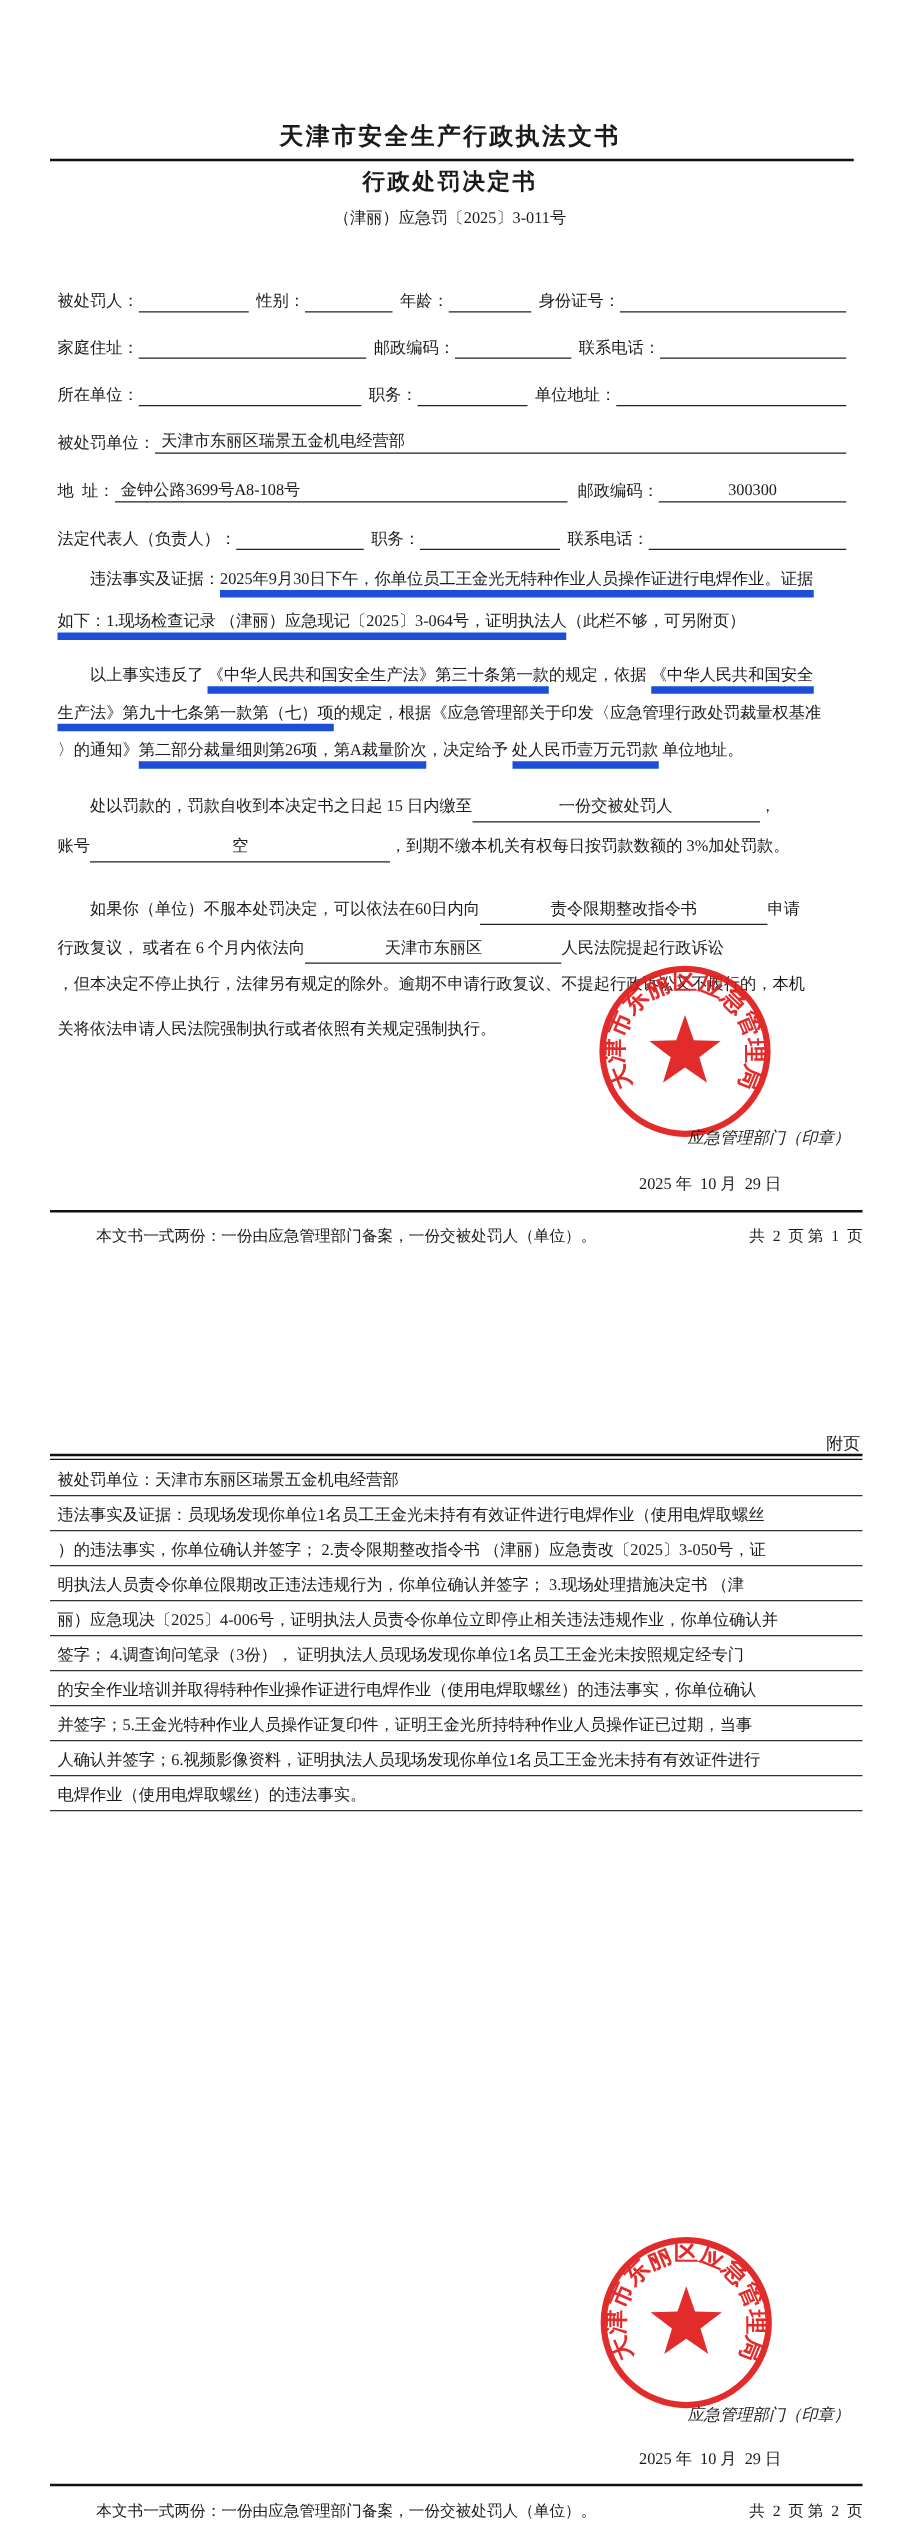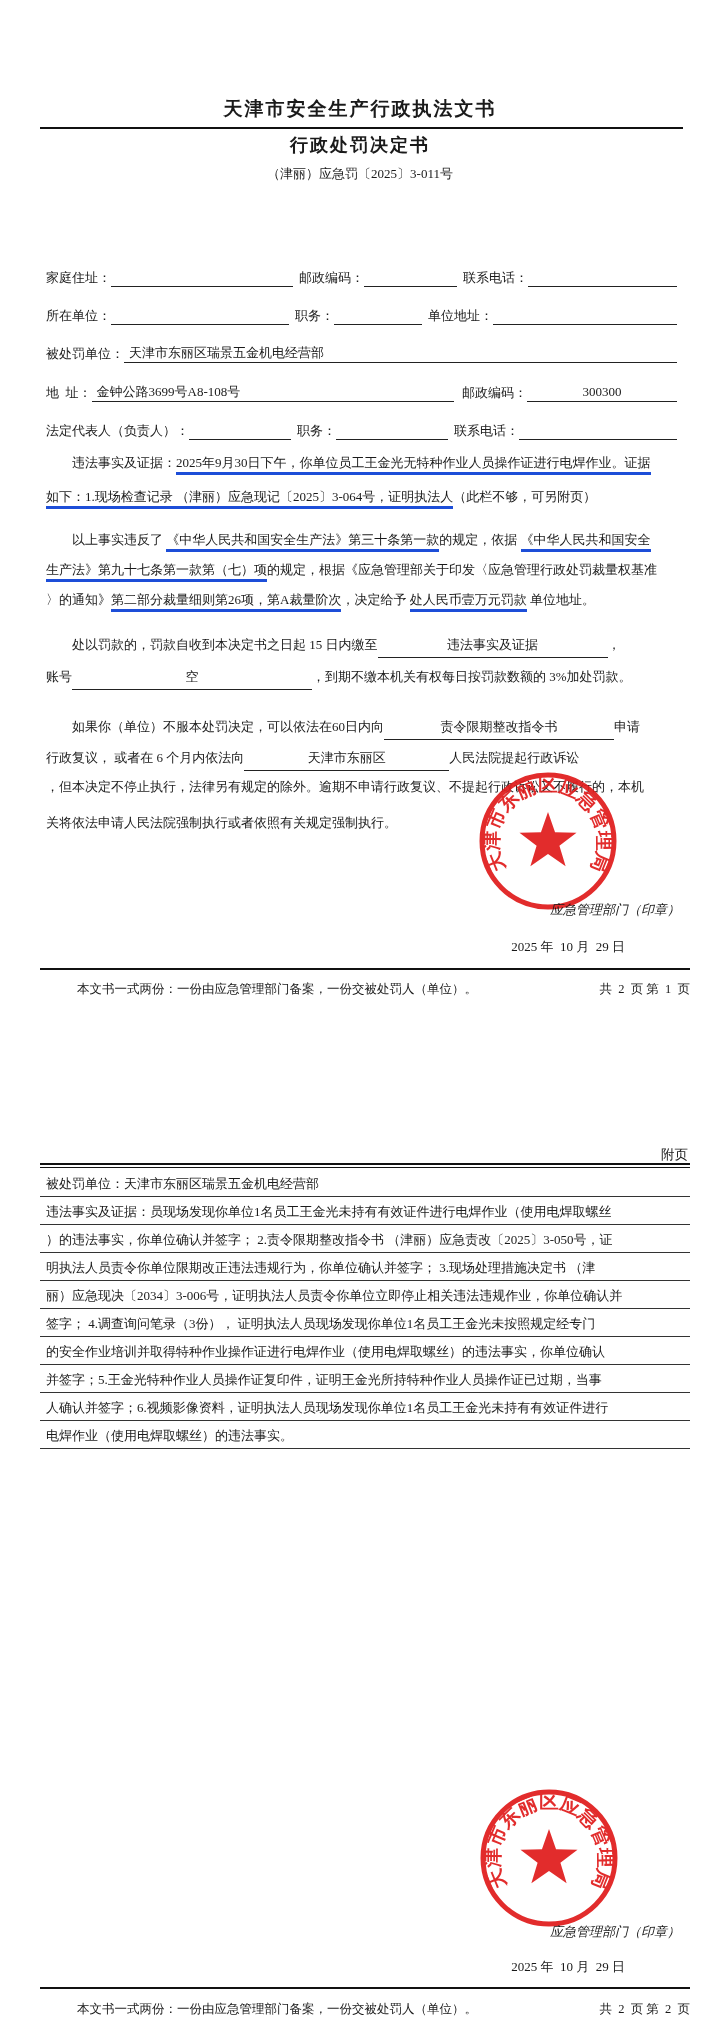--- a/index.html
+++ b/index.html
@@ -15,21 +15,21 @@
   .drule{position:absolute;left:40px;width:650px;height:2px;border-top:2px solid #111;border-bottom:1px solid #111;}
   .line{position:absolute;left:46px;right:43px;display:flex;align-items:flex-end;height:20px;
         font-size:13px;white-space:pre;}
   .line span{line-height:18px;}
   .blank{border-bottom:1px solid #222;height:15px;}
   .grow{flex:1;}
   .val{flex:1;border-bottom:1px solid #222;padding-left:5px;line-height:18px;}
   .valc{width:150px;border-bottom:1px solid #222;text-align:center;line-height:18px;}
   .pline{position:absolute;left:46px;width:634px;font-size:13px;line-height:20px;white-space:pre;}
   .ind{display:inline-block;width:26px;}
-  .u{border-bottom:3px solid #1d4ed8;padding-bottom:2px;}
+  .u{border-bottom:6px solid #1d4ed8;padding-bottom:2px;}
   .ublank{display:inline-block;border-bottom:1px solid #222;text-align:center;padding-bottom:2px;}
   .seal{position:absolute;width:142px;height:142px;opacity:.92;}
   .caption{position:absolute;right:40px;font-size:13px;white-space:pre;font-style:italic;}
   .dateline{position:absolute;right:95px;font-size:13px;white-space:pre;}
   .footer{position:absolute;left:40px;right:30px;display:flex;font-size:12.5px;white-space:pre;}
   .fnote{margin-left:37px;}
   .fpager{margin-left:auto;}
   .att-tag{position:absolute;right:32px;font-size:13.5px;}
   .att-block{position:absolute;left:40px;width:650px;top:1169px;}
   .att-line{height:27px;line-height:29px;border-bottom:1px solid #333;font-size:13px;
@@ -38,20 +38,26 @@
 </head>
 <body>
 
 <div class="page">
 
   <div class="abs center head" style="top:96px">天津市安全生产行政执法文书</div>
   <div class="hrule" style="top:127px"></div>
   <div class="abs center head2" style="top:133px">行政处罚决定书</div>
   <div class="abs center fs13" style="top:165px">（津丽）应急罚〔2025〕3-011号</div>
 
+  <div class="line" style="top:230px">
+    <span>被处罚人：</span><span class="blank" style="width:88px"></span>
+    <span style="margin-left:6px">性别：</span><span class="blank" style="width:70px"></span>
+    <span style="margin-left:6px">年龄：</span><span class="blank" style="width:66px"></span>
+    <span style="margin-left:6px">身份证号：</span><span class="blank grow"></span>
+  </div>
 
   <div class="line" style="top:267px">
     <span>家庭住址：</span><span class="blank" style="width:182px"></span>
     <span style="margin-left:6px">邮政编码：</span><span class="blank" style="width:93px"></span>
     <span style="margin-left:6px">联系电话：</span><span class="blank grow"></span>
   </div>
 
   <div class="line" style="top:305px">
     <span>所在单位：</span><span class="blank" style="width:178px"></span>
     <span style="margin-left:6px">职务：</span><span class="blank" style="width:88px"></span>
@@ -76,21 +82,21 @@
     <span style="margin-left:6px">联系电话：</span><span class="blank grow"></span>
   </div>
 
   <div class="pline" style="top:453px"><span class="ind"></span><span>违法事实及证据：</span><span class="u">2025年9月30日下午，你单位员工王金光无特种作业人员操作证进行电焊作业。证据</span></div>
   <div class="pline" style="top:487px"><span class="u">如下：1.现场检查记录 （津丽）应急现记〔2025〕3-064号，证明执法人</span><span>（此栏不够，可另附页）</span></div>
 
   <div class="pline" style="top:530px"><span class="ind"></span><span>以上事实违反了 </span><span class="u">《中华人民共和国安全生产法》第三十条第一款</span><span>的规定，依据 </span><span class="u">《中华人民共和国安全</span></div>
   <div class="pline" style="top:560px"><span class="u">生产法》第九十七条第一款第（七）项</span><span>的规定，根据《应急管理部关于印发〈应急管理行政处罚裁量权基准</span></div>
   <div class="pline" style="top:590px"><span>〉的通知》</span><span class="u">第二部分裁量细则第26项，第A裁量阶次</span><span>，决定给予 </span><span class="u">处人民币壹万元罚款</span><span> 单位地址。</span></div>
 
-  <div class="pline" style="top:635px"><span class="ind"></span><span>处以罚款的，罚款自收到本决定书之日起 15 日内缴至</span><span class="ublank" style="width:230px">违法事实及证据</span><span>，</span></div>
+  <div class="pline" style="top:635px"><span class="ind"></span><span>处以罚款的，罚款自收到本决定书之日起 15 日内缴至</span><span class="ublank" style="width:230px">一份交被处罚人</span><span>，</span></div>
   <div class="pline" style="top:667px"><span>账号</span><span class="ublank" style="width:240px">空</span><span>，到期不缴本机关有权每日按罚款数额的 3%加处罚款。</span></div>
 
   <div class="pline" style="top:717px"><span class="ind"></span><span>如果你（单位）不服本处罚决定，可以依法在60日内向</span><span class="ublank" style="width:230px">责令限期整改指令书</span><span>申请</span></div>
   <div class="pline" style="top:748px"><span>行政复议， 或者在 6 个月内依法向</span><span class="ublank" style="width:205px">天津市东丽区</span><span>人民法院提起行政诉讼</span></div>
   <div class="pline" style="top:777px"><span>，但本决定不停止执行，法律另有规定的除外。逾期不申请行政复议、不提起行政诉讼又不履行的，本机</span></div>
   <div class="pline" style="top:813px"><span>关将依法申请人民法院强制执行或者依照有关规定强制执行。</span></div>
 
   <svg class="seal" style="left:477px;top:770px" viewBox="0 0 142 142">
     <circle cx="71" cy="71" r="66" fill="none" stroke="#e01b1b" stroke-width="5"></circle>
     <path id="sealArc1" d="M 30 99.7 A 50 50 0 1 1 112 99.7" fill="none"></path>
@@ -108,21 +114,21 @@
   </div>
 
   <div class="att-tag" style="top:1146px">附页</div>
   <div class="drule" style="top:1163px"></div>
 
   <div class="att-block">
     <div class="att-line">被处罚单位：天津市东丽区瑞景五金机电经营部</div>
     <div class="att-line">违法事实及证据：员现场发现你单位1名员工王金光未持有有效证件进行电焊作业（使用电焊取螺丝</div>
     <div class="att-line">）的违法事实，你单位确认并签字； 2.责令限期整改指令书 （津丽）应急责改〔2025〕3-050号，证</div>
     <div class="att-line">明执法人员责令你单位限期改正违法违规行为，你单位确认并签字； 3.现场处理措施决定书 （津</div>
-    <div class="att-line">丽）应急现决〔2034〕3-006号，证明执法人员责令你单位立即停止相关违法违规作业，你单位确认并</div>
+    <div class="att-line">丽）应急现决〔2025〕4-006号，证明执法人员责令你单位立即停止相关违法违规作业，你单位确认并</div>
     <div class="att-line">签字； 4.调查询问笔录（3份）， 证明执法人员现场发现你单位1名员工王金光未按照规定经专门</div>
     <div class="att-line">的安全作业培训并取得特种作业操作证进行电焊作业（使用电焊取螺丝）的违法事实，你单位确认</div>
     <div class="att-line">并签字；5.王金光特种作业人员操作证复印件，证明王金光所持特种作业人员操作证已过期，当事</div>
     <div class="att-line">人确认并签字；6.视频影像资料，证明执法人员现场发现你单位1名员工王金光未持有有效证件进行</div>
     <div class="att-line">电焊作业（使用电焊取螺丝）的违法事实。</div>
   </div>
 
   <svg class="seal" style="left:478px;top:1787px" viewBox="0 0 142 142">
     <circle cx="71" cy="71" r="66" fill="none" stroke="#e01b1b" stroke-width="5"></circle>
     <path id="sealArc2" d="M 30 99.7 A 50 50 0 1 1 112 99.7" fill="none"></path>

